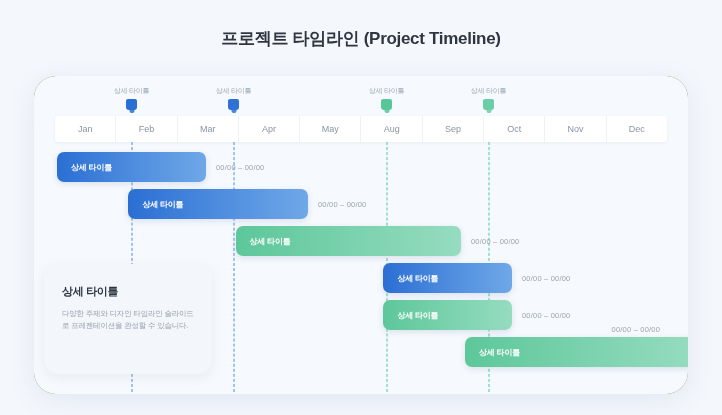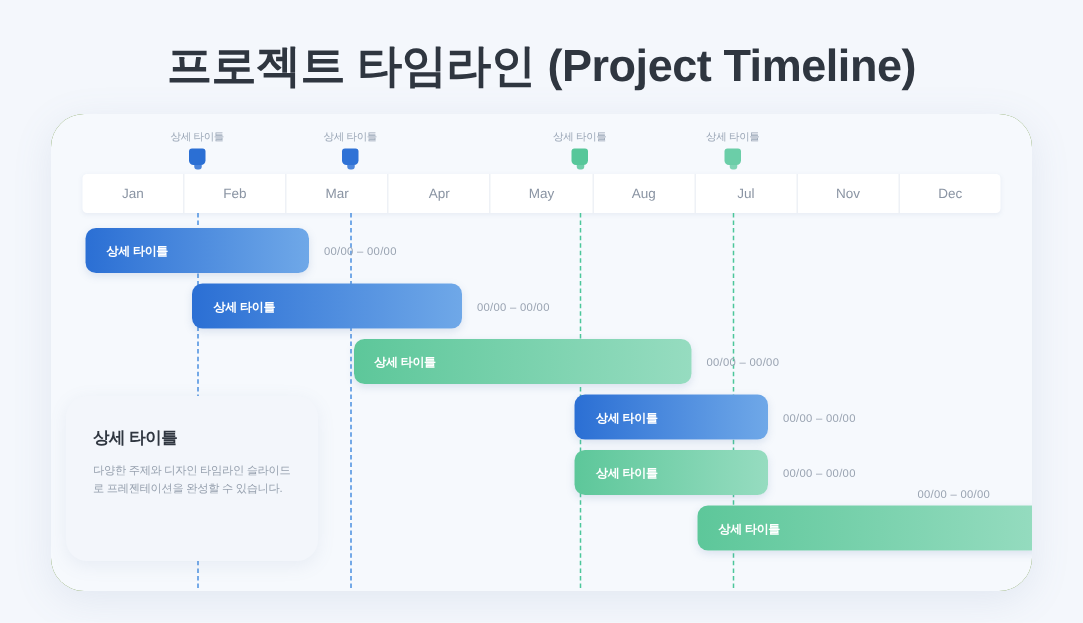--- a/index.html
+++ b/index.html
@@ -12,21 +12,21 @@
 
   body {
     background: #f4f7fc;
     font-family: "Liberation Sans", "DejaVu Sans", sans-serif;
     position: relative;
   }
 
   
   .page-title {
     text-align: center;
-    font-size: 30px;
+    font-size: 17px;
     font-weight: bold;
     color: #2f3640;
     letter-spacing: -0.3px;
     padding-top: 30px;
     line-height: 1;
   }
 
   
   .panel {
     position: absolute;
@@ -234,21 +234,24 @@
         <div class="month-cell">
           <span>Apr</span>
         </div>
         <div class="month-cell">
           <span>May</span>
         </div>
         <div class="month-cell">
           <span>Aug</span>
         </div>
         <div class="month-cell">
-          <span>Jul</span>
+          <span>Sep</span>
+        </div>
+        <div class="month-cell">
+          <span>Oct</span>
         </div>
         <div class="month-cell">
           <span>Nov</span>
         </div>
         <div class="month-cell">
           <span>Dec</span>
         </div>
       </div>
 
     <div class="timeline" id="timeline">

